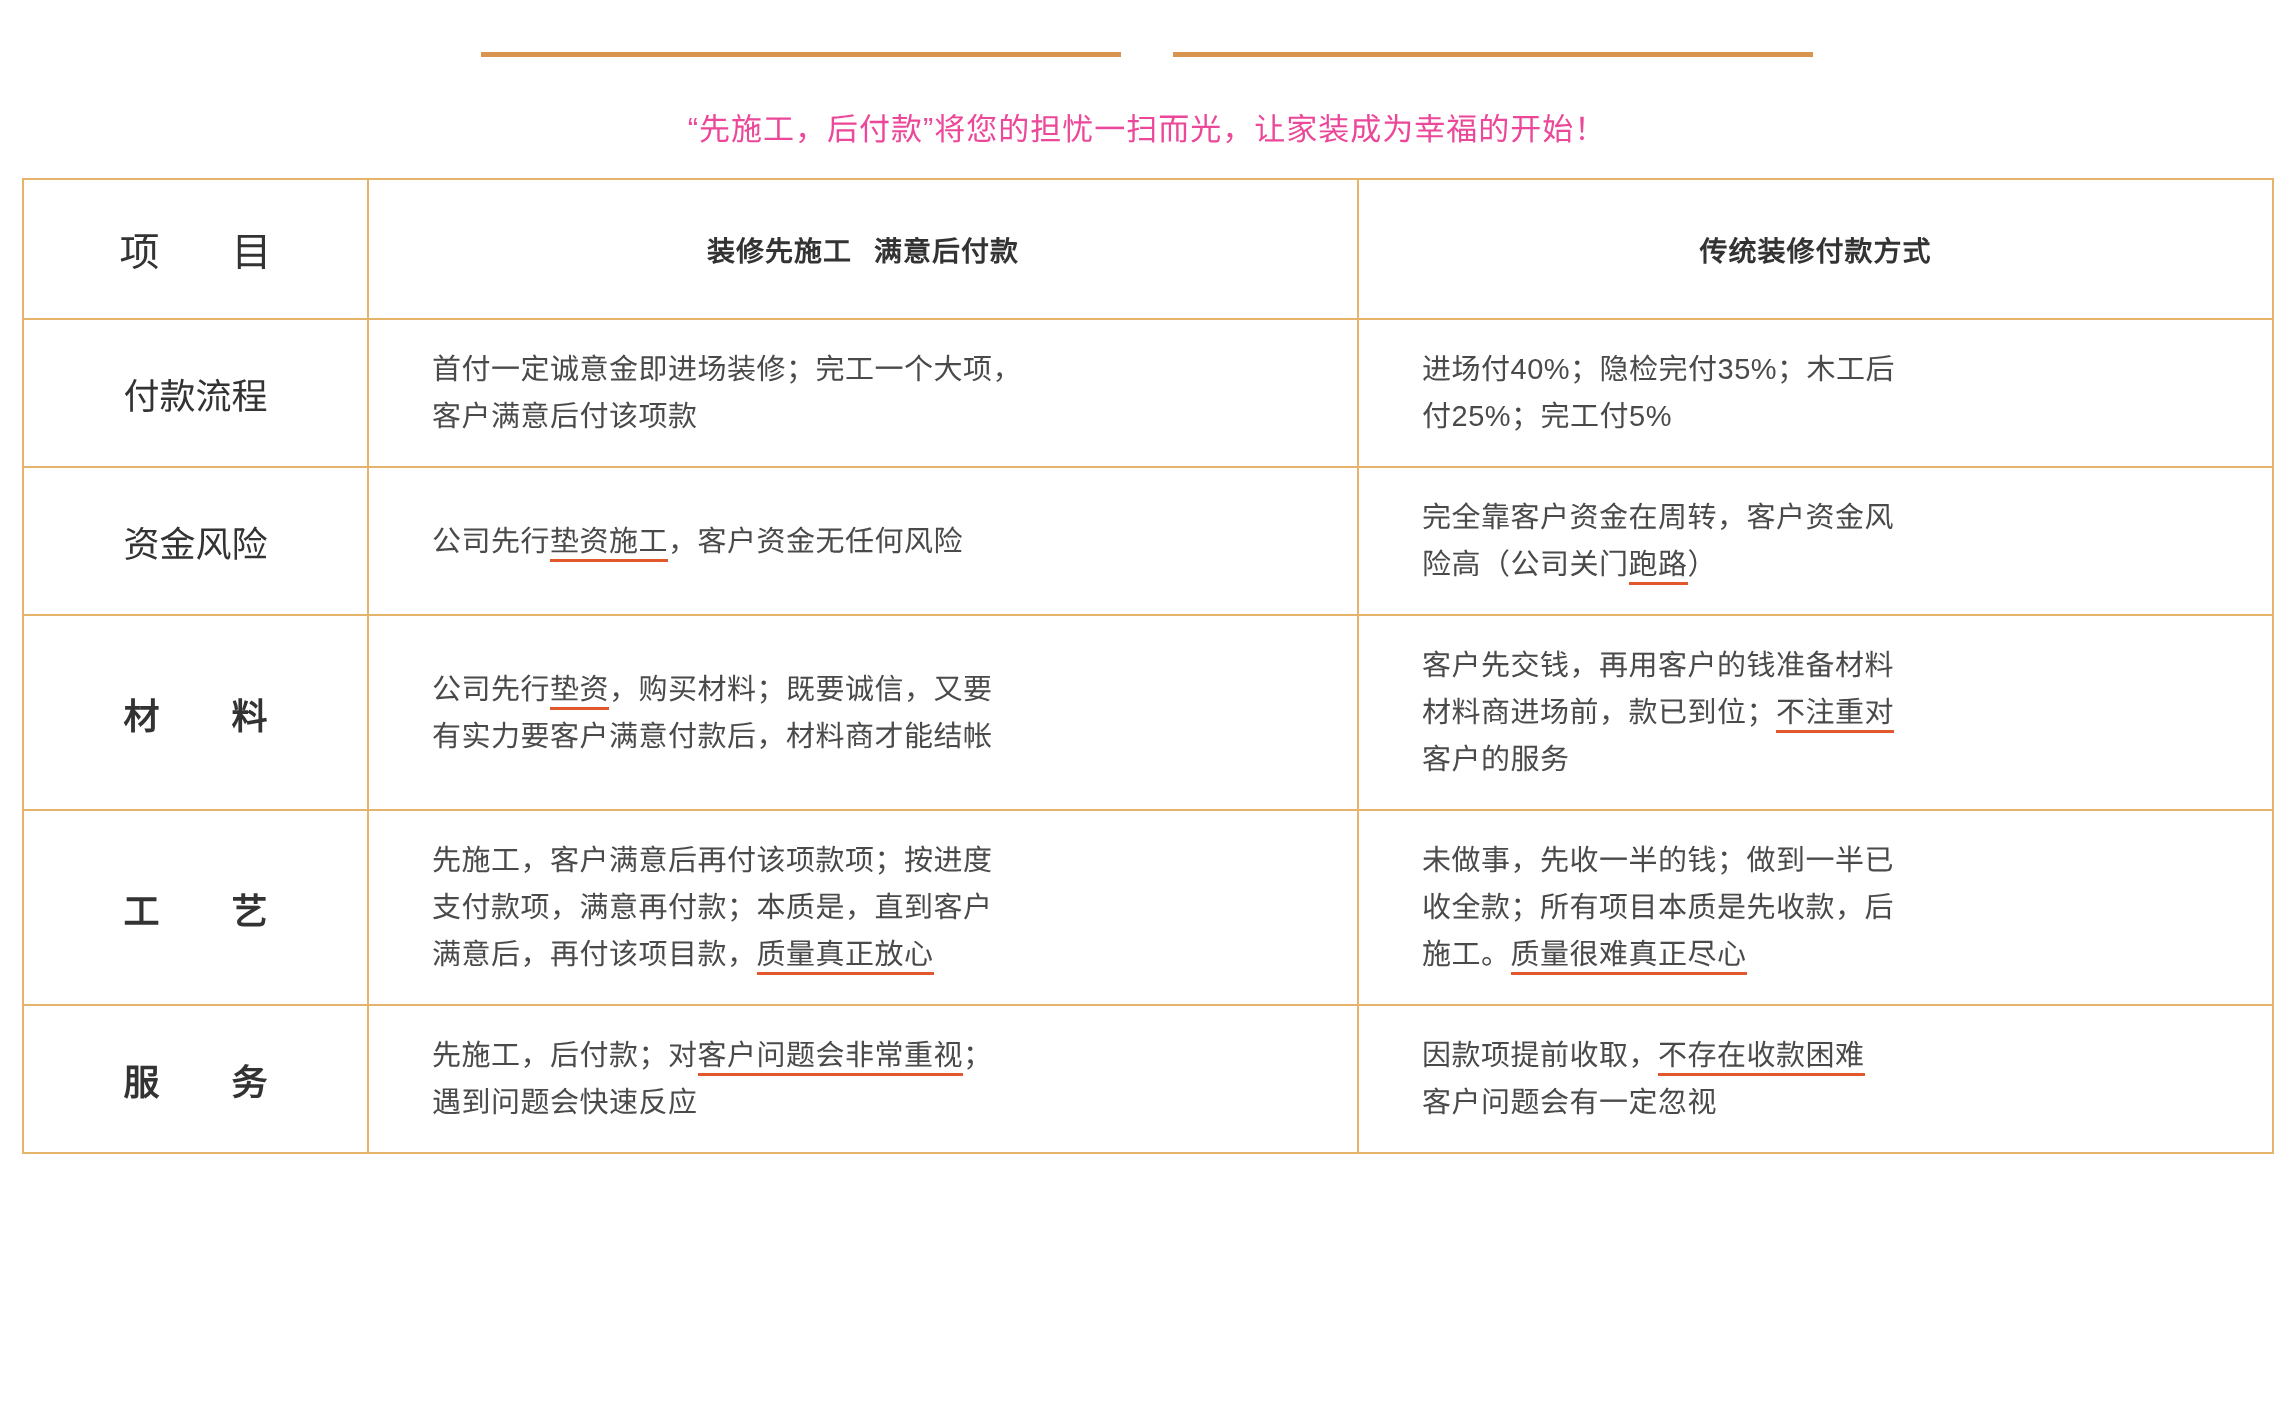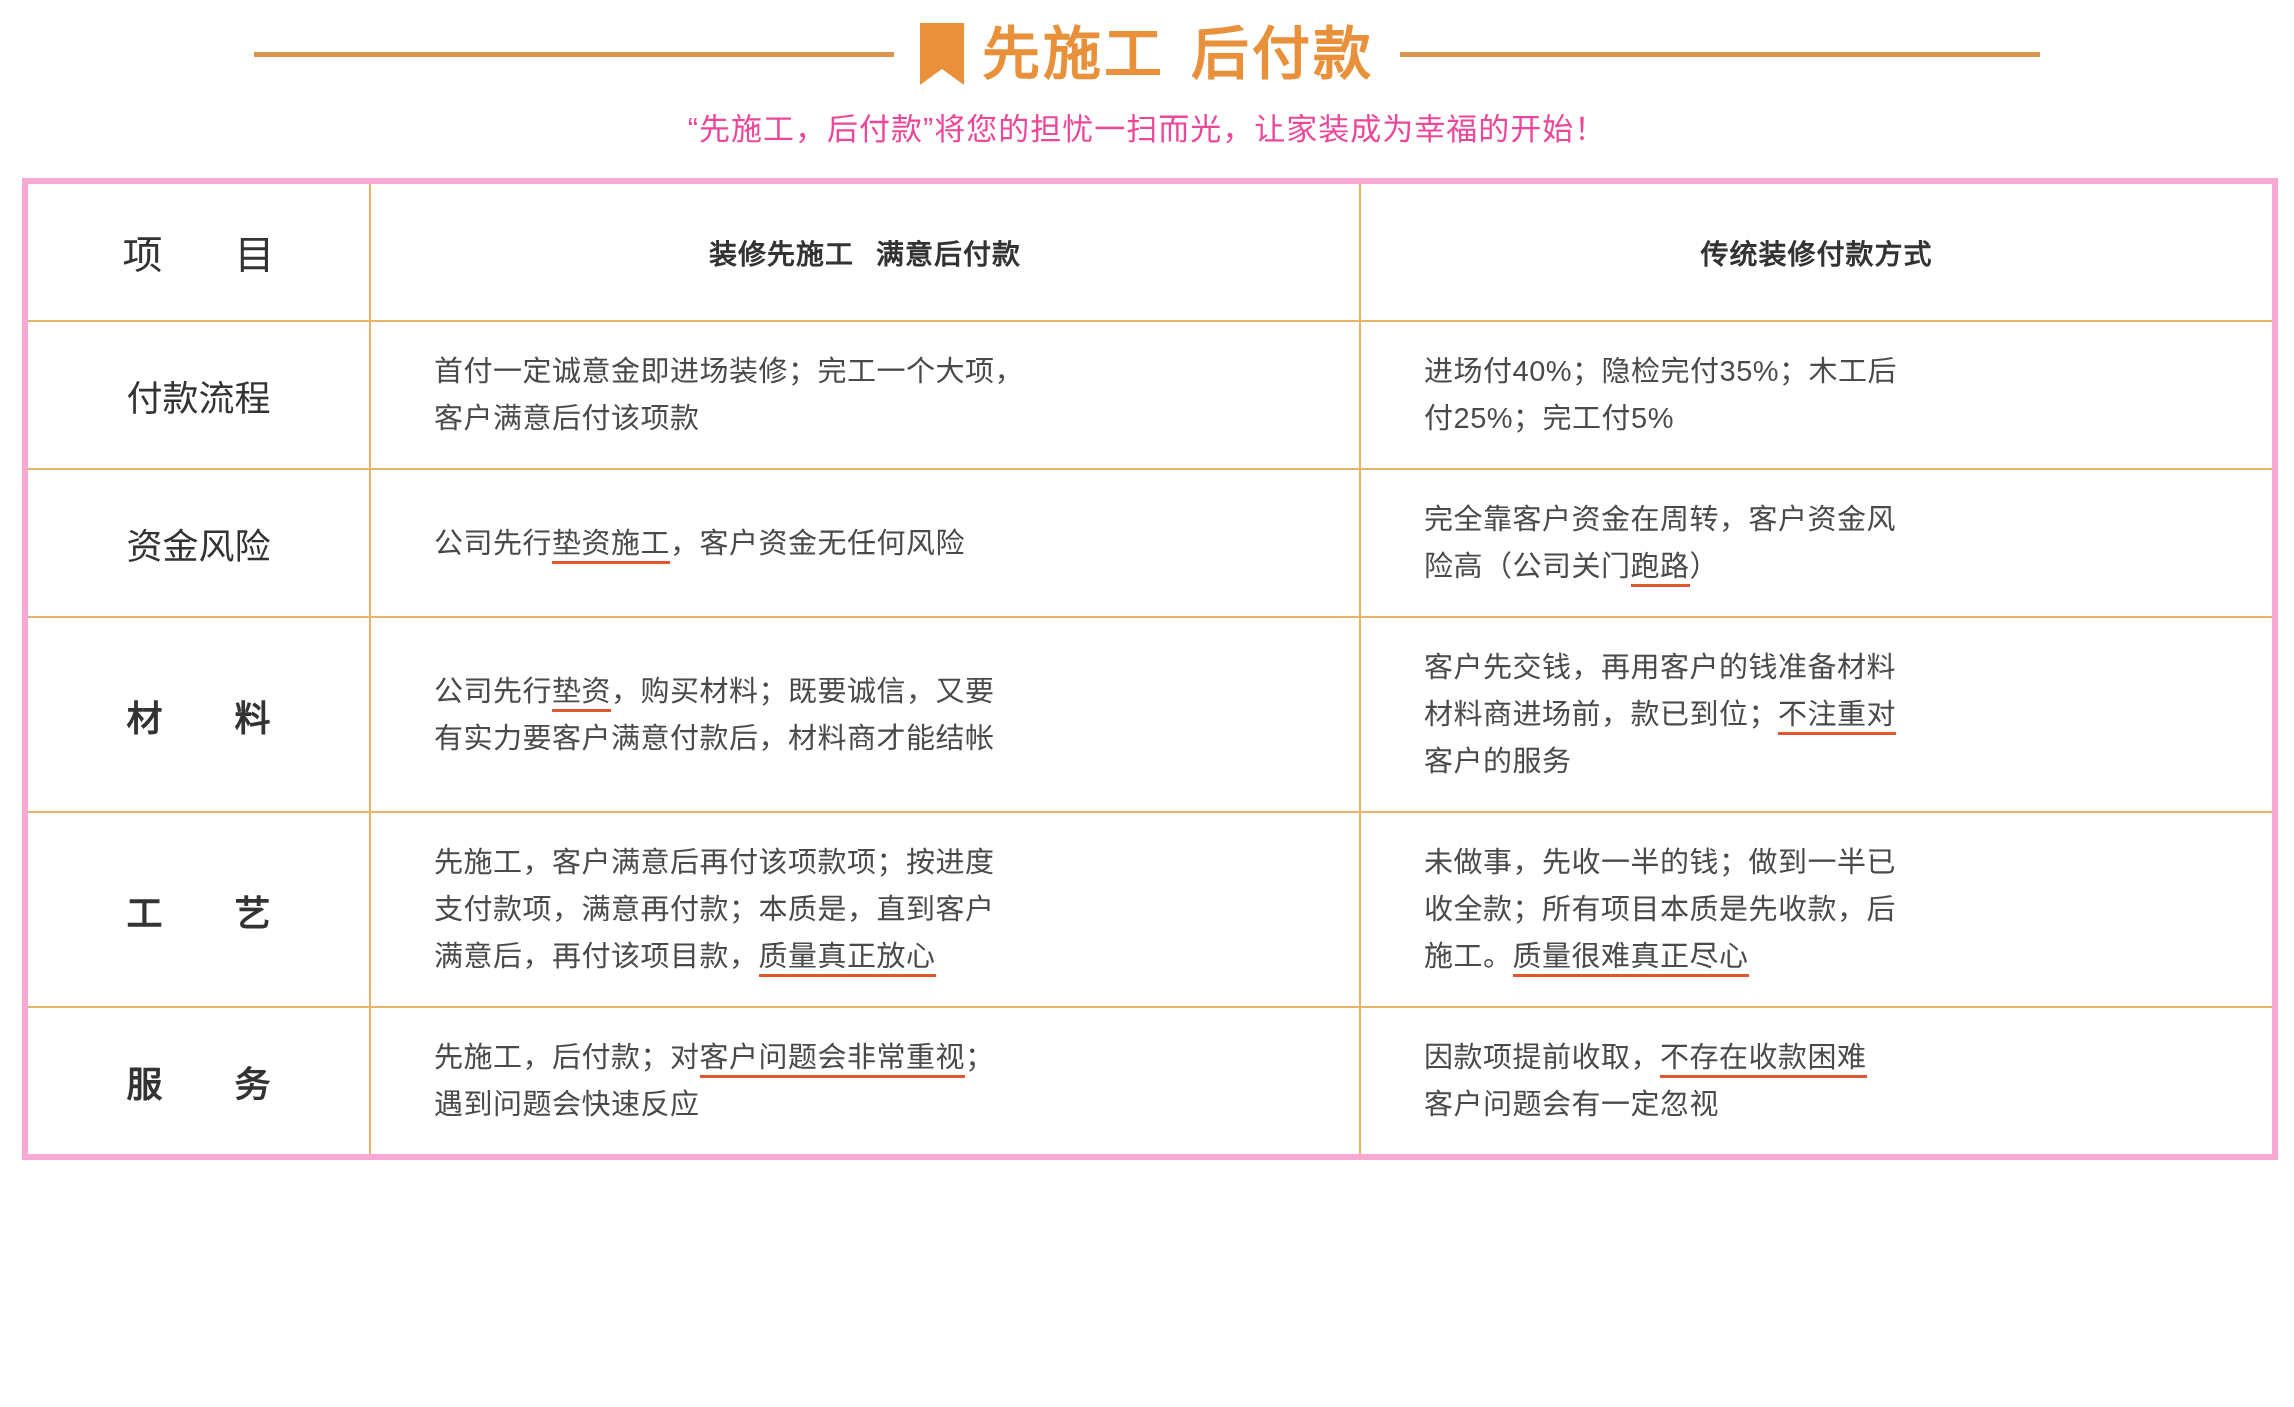--- a/index.html
+++ b/index.html
@@ -68,21 +68,21 @@
     margin: 2px 0 28px 0;
     line-height: 1.3;
   }
 
   
   table.compare {
     width: 2250px;
     margin: 0 auto;
     border-collapse: collapse;
     table-layout: fixed;
-    border: 6px solid #f9a8d4;
+    border: 2px solid #f9a8d4;
   }
   table.compare col.c1 { width: 345px; }
   table.compare col.c2 { width: 990px; }
   table.compare col.c3 { width: 915px; }
 
   table.compare th, table.compare td {
     border: 2px solid #e6b36a;
     vertical-align: middle;
     box-sizing: border-box;
   }
@@ -128,24 +128,20 @@
     padding-bottom: 2px;
   }
 </style>
 </head>
 <body>
 
 <div class="page">
 
   <div class="banner">
     <div class="banner-rule left"></div>
-    <div class="banner-center">
-      <span class="banner-marker"></span>
-      <span class="banner-title"><span>先施工</span><span class="gap"></span><span>后付款</span></span>
-    </div>
     <div class="banner-rule right"></div>
   </div>
 
   <div class="subtitle">“先施工，后付款”将您的担忧一扫而光，让家装成为幸福的开始！</div>
 
   <table class="compare">
     <colgroup>
       <col class="c1">
         <col class="c2">
         <col class="c3">

